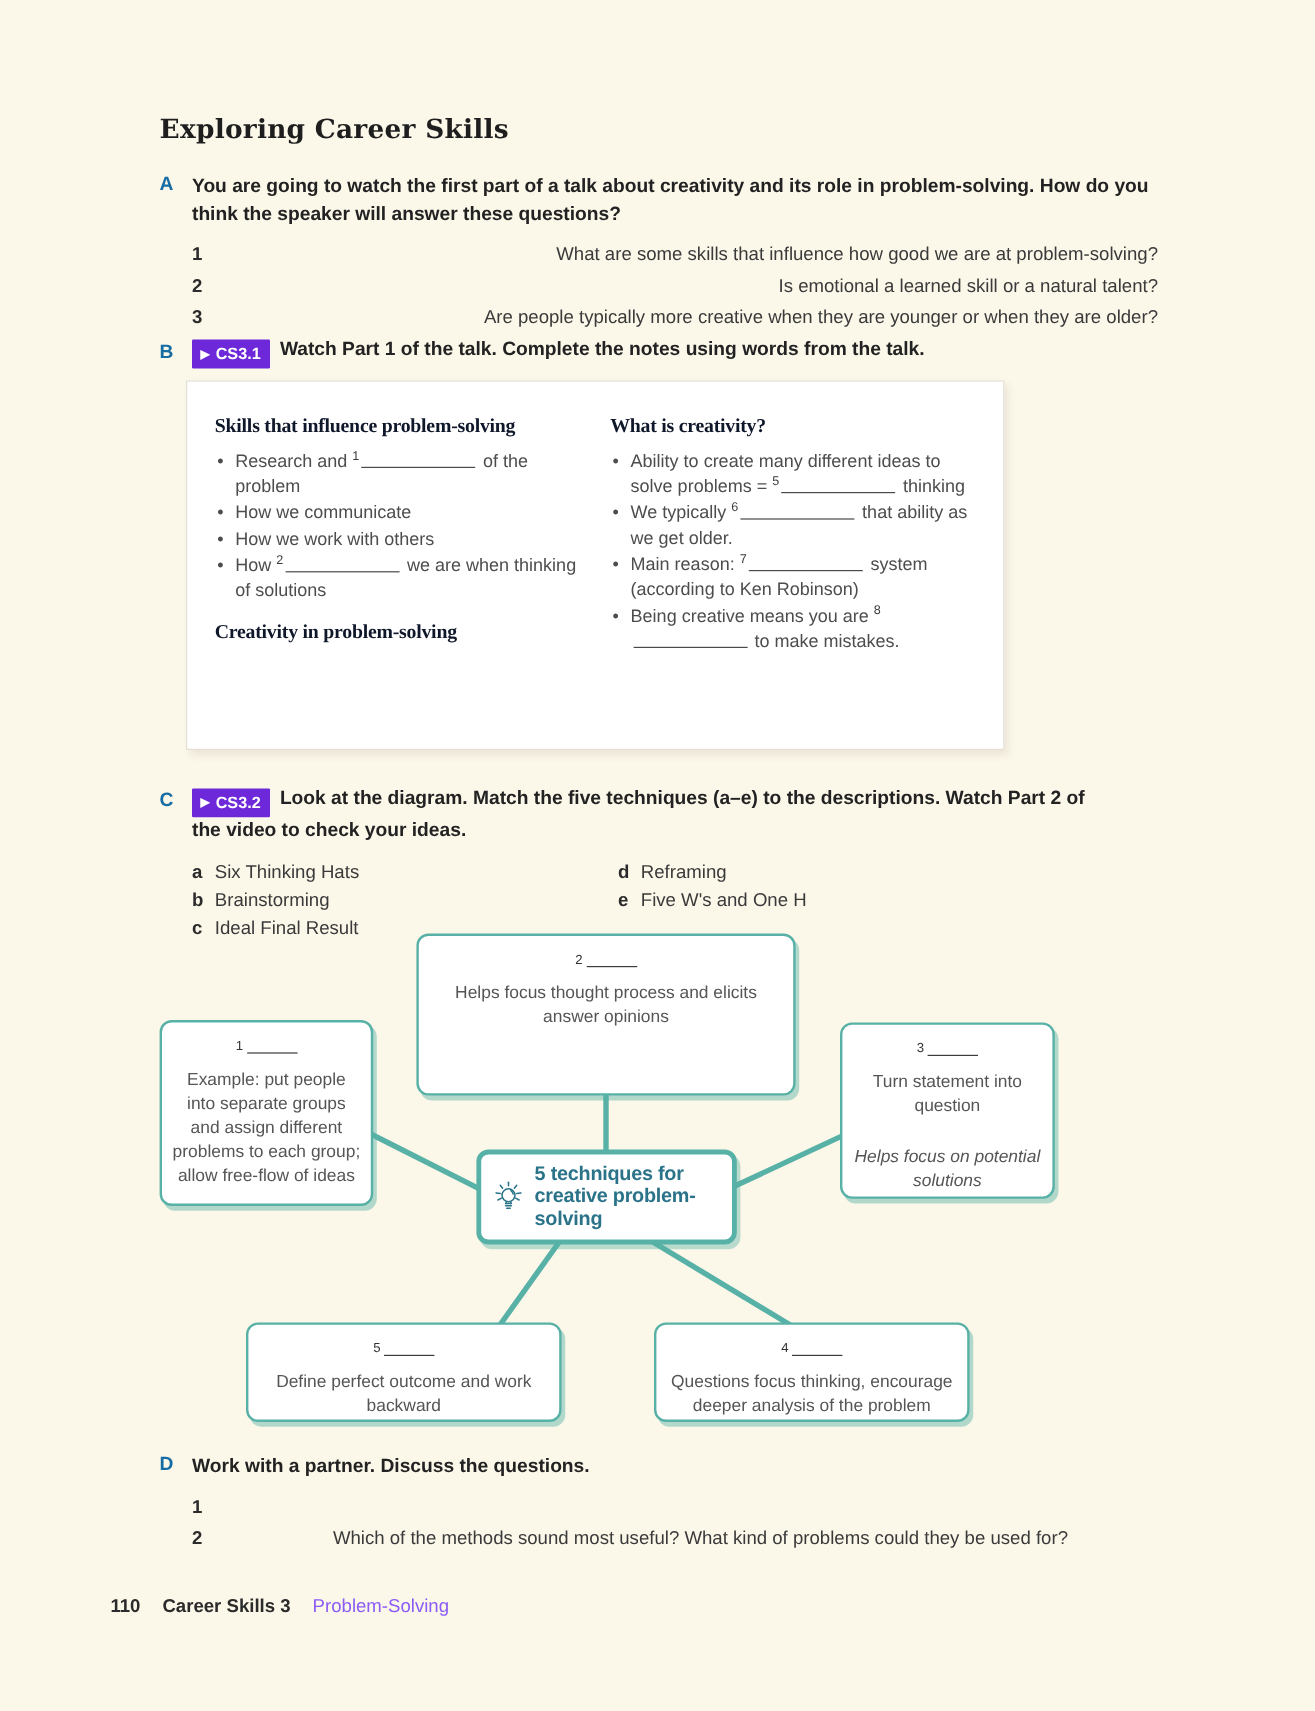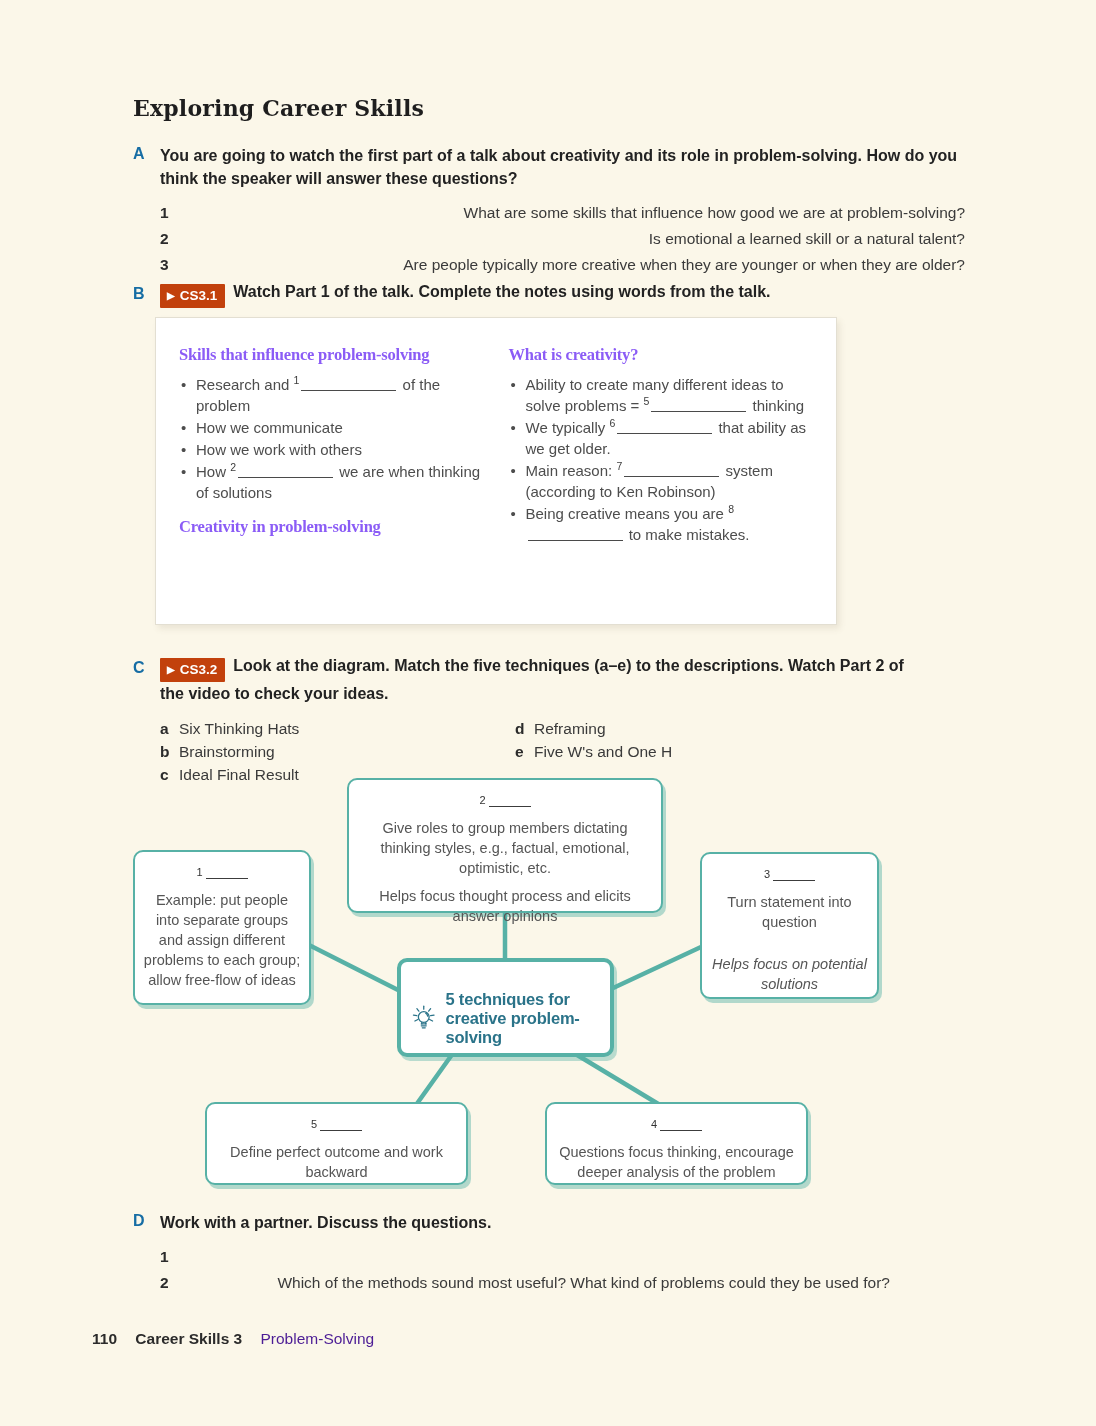--- a/index.html
+++ b/index.html
@@ -14,21 +14,21 @@
   }
 
   .section { position:absolute; left:160px; }
   .sec-letter {
     position:absolute; left:-27px; top:1px;
     color:#166da4; font-weight:bold; font-size:16px;
   }
   .instruction { font-weight:bold; font-size:16px; color:#222; line-height:23px; }
 
   .badge {
-    display:inline-block; background:#c2410c; color:#fff;
+    display:inline-block; background:#6d28d9; color:#fff;
     font-weight:bold; font-size:13.5px; line-height:1;
     padding:5px 8px 5px 7px; border-radius:1px; vertical-align:-3px; margin-right:8px;
   }
   .badge .play { font-size:10px; margin-right:5px; position:relative; top:-1px; }
 
   .q-list { margin-top:12px; }
   .q-row { display:flex; font-size:15.5px; color:#3a3a3a; line-height:21px; margin-bottom:5px; }
   .q-num { width:20px; flex:0 0 20px; font-weight:bold; color:#2b2b2b; }
   .q-text { flex:1;text-align:right; }
 
@@ -36,21 +36,21 @@
   .notes-box {
     position:absolute; left:155px; top:317px; width:682px; height:308px;
     background:#ffffff; border:1px solid #e3dfd2;
     box-shadow:3px 4px 6px rgba(120,110,80,0.12);
     padding:27px 20px 0 23px;
     display:flex; gap:22px;
   }
   .notes-col { width:318px; }
   .notes-heading {
     font-family:"Liberation Serif","DejaVu Serif",serif;
-    font-weight:bold; font-size:16.5px; color:#8b5cf6;
+    font-weight:bold; font-size:16.5px; color:#0f172a;
     letter-spacing:-0.2px; white-space:nowrap; margin-bottom:9px;
   }
   .notes-group + .notes-group { margin-top:14px; }
   .notes-col ul { list-style:none; }
   .notes-col li {
     position:relative; padding-left:17px; font-size:15px; color:#4d4d4d;
     line-height:21px; margin-bottom:1px;
   }
   .notes-col li::before { content:"•"; position:absolute; left:2px; color:#4d4d4d; }
   sup.bnum { font-size:10.5px; color:#3c3c3c; vertical-align:6px; line-height:0; }
@@ -78,34 +78,34 @@
   .dnum { font-size:11px; color:#333; vertical-align:3px; margin-right:3px; }
   .dline { display:inline-block; width:42px; border-bottom:1.4px solid #3c3c3c; height:3px; }
   .dbox p + p { margin-top:8px; }
   .box-1 { left:133px; top:75px;  width:178px; height:155px; }
   .box-2 { left:347px; top:3px;   width:316px; height:135px; }
   .box-3 { left:700px; top:77px;  width:179px; height:147px; }
   .box-5 { left:205px; top:327px; width:263px; height:83px; }
   .box-4 { left:545px; top:327px; width:263px; height:83px; }
 
   .center-node {
-    position:absolute; left:397px; top:183px; width:217px; height:99px;
+    position:absolute; left:397px; top:183px; width:217px; height:79px;
     background:#fff; border:4px solid #57b1a6; border-radius:10px;
     box-shadow:3px 4px 0 rgba(87,177,166,0.4);
-    display:flex; align-items:flex-end; padding:6px 8px 6px 10px; gap:9px;
+    display:flex; align-items:center; padding:6px 8px 6px 10px; gap:9px;
   }
   .center-label {
     font-weight:bold; font-size:16.5px; line-height:19px; color:#2a7389;
     letter-spacing:-0.2px;
   }
 
   
   .footer { position:absolute; left:92px; top:1330px; font-size:15.5px; color:#2b2b2b; }
   .footer b { margin-right:14px; }
-  .footer .unit { color:#4c1d95; }
+  .footer .unit { color:#8b5cf6; }
 </style>
 </head>
 <body>
 
 <div class="page">
 
   <h1 class="page-title">Exploring Career Skills</h1>
 
   <div class="section" style="top:144px; width:805px;">
     <span class="sec-letter">A</span>
@@ -201,21 +201,20 @@
       </g>
     </svg>
 
     <div class="dbox box-1">
       <div class="dbox-head"><span class="dnum">1</span><span class="dline"></span></div>
       <p>Example: put people into separate groups and assign different problems to each group; allow free-flow of ideas</p>
     </div>
 
     <div class="dbox box-2">
       <div class="dbox-head"><span class="dnum">2</span><span class="dline"></span></div>
-      <p>Give roles to group members dictating thinking styles, e.g., factual, emotional, optimistic, etc.</p>
       <p>Helps focus thought process and elicits answer opinions</p>
     </div>
 
     <div class="dbox box-3">
       <div class="dbox-head"><span class="dnum">3</span><span class="dline"></span></div>
       <p>Turn statement into question</p>
       <p style="margin-top:22px;font-style:italic;">Helps focus on potential solutions</p>
     </div>
 
     <div class="center-node">

